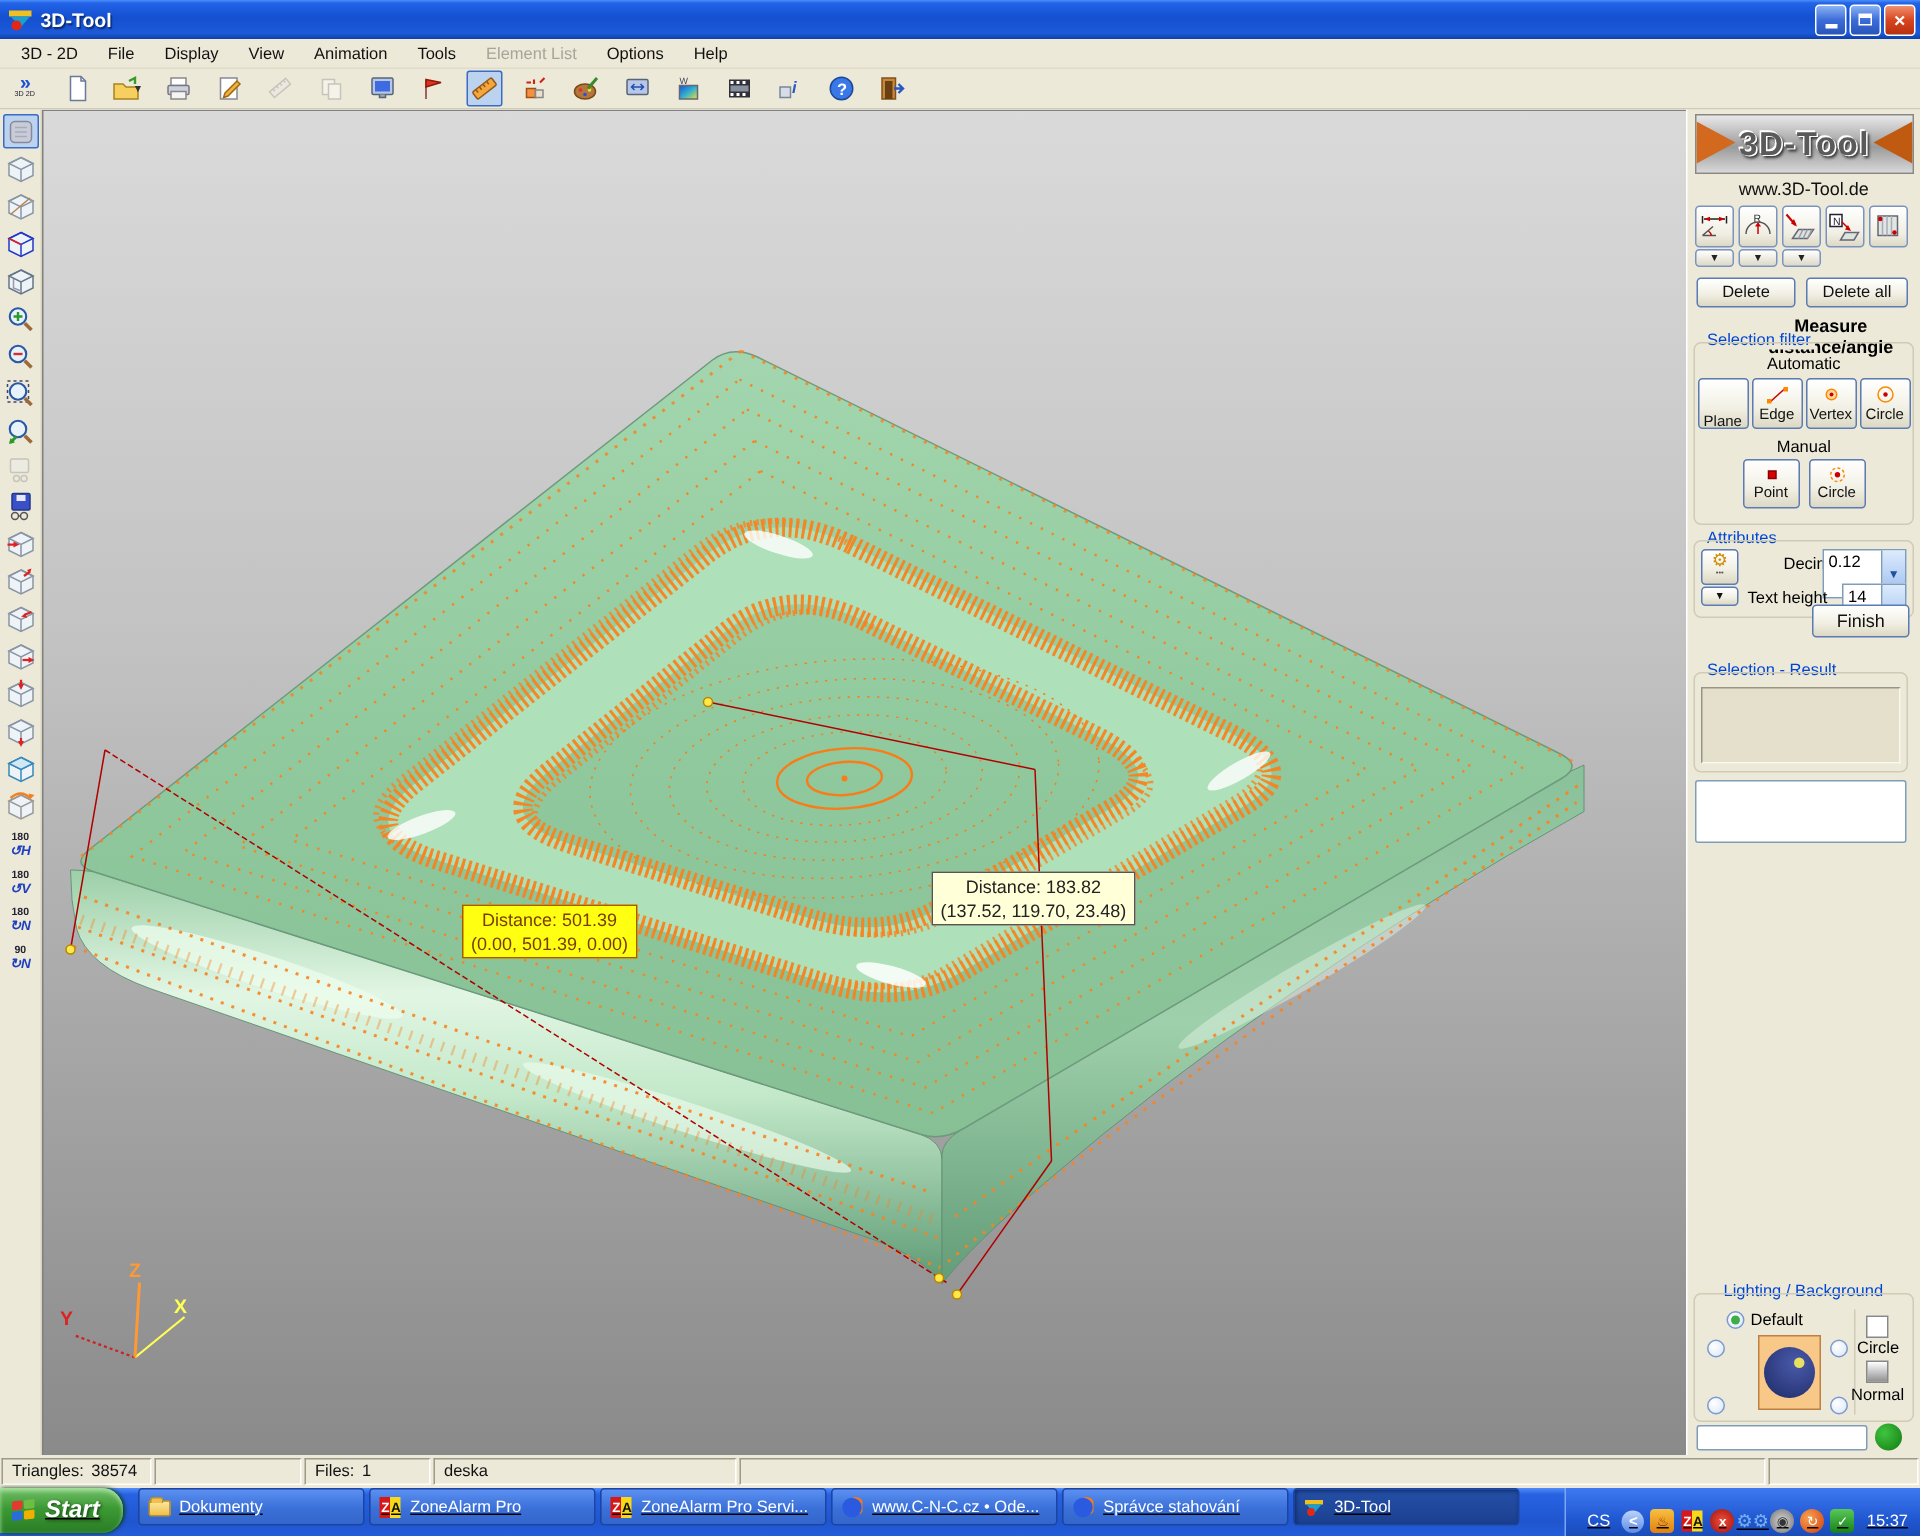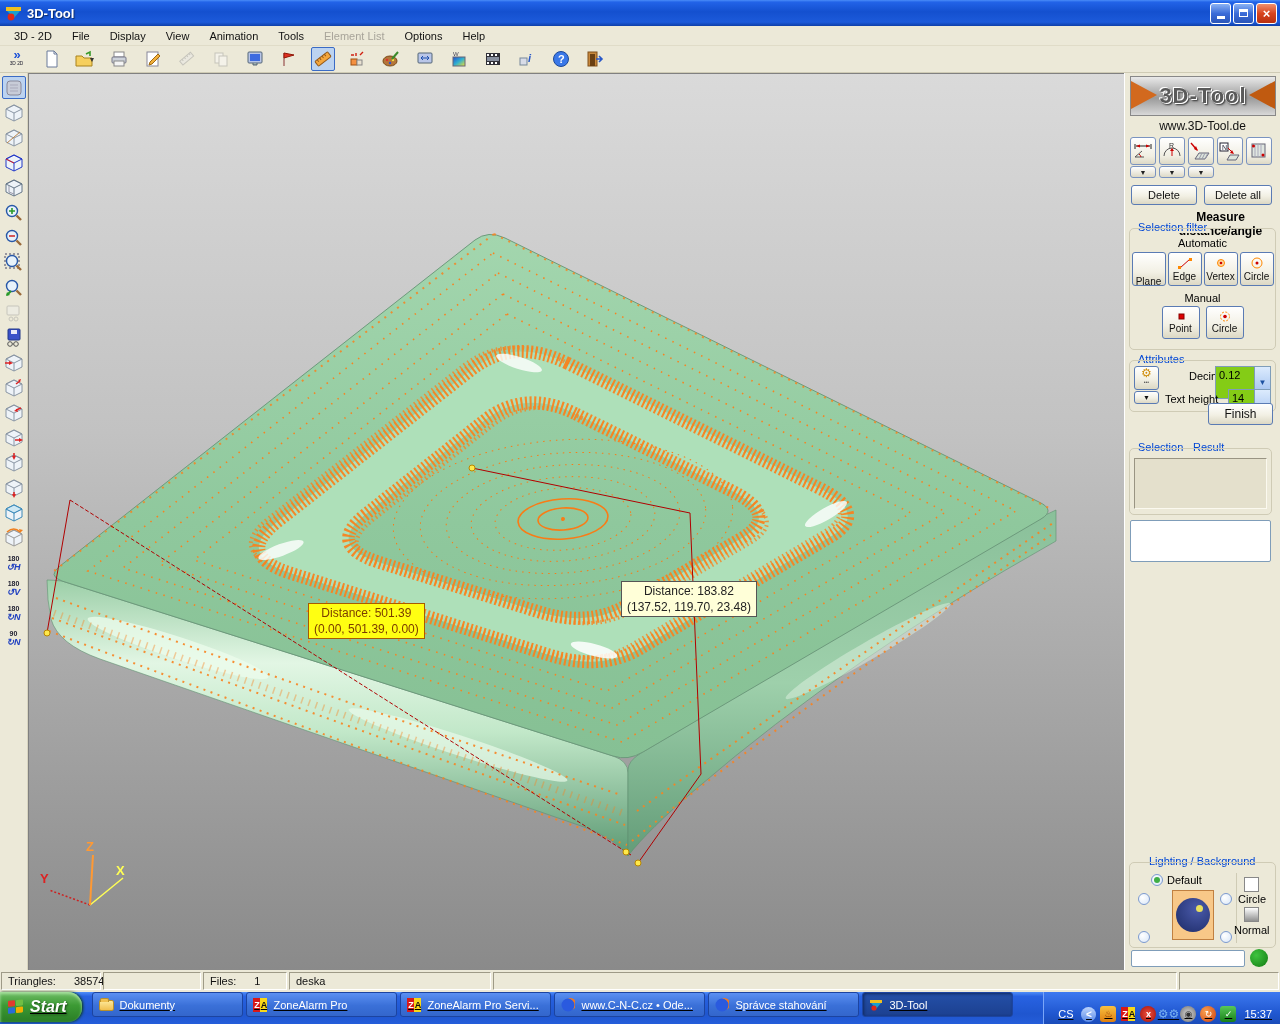--- a/index.html
+++ b/index.html
@@ -61,32 +61,32 @@
   .mtb { width:26px; height:28px; background:linear-gradient(180deg,#fff,#f0eee2 70%,#ddd9c6); border:1px solid #7a93c0; border-radius:3px;
     display:flex; align-items:center; justify-content:center; }
   .mdrop { width:26px; height:12px; background:linear-gradient(180deg,#fff,#ddd9c6); border:1px solid #7a93c0; border-radius:3px; margin-top:1px;
     display:flex; align-items:center; justify-content:center; font-size:7px; color:#222; }
   .xpbtn { background:linear-gradient(180deg,#ffffff,#f2f0e4 55%,#dcd8c4); border:1px solid #5a7bb4; border-radius:3px;
     display:flex; align-items:center; justify-content:center; color:#111; }
   .grp { border:1px solid #cfcbb5; border-radius:5px; }
   .grplbl { position:absolute; background:#ece9d8; padding:0 3px; color:#0046d5; }
   .fbtn { display:flex; flex-direction:column; align-items:center; justify-content:center; gap:1px;
     background:linear-gradient(180deg,#fff,#f2f0e4 60%,#dcd8c4); border:1px solid #5a7bb4; border-radius:3px; color:#111; }
-  .combo { display:flex; border:1px solid #7f9db9; background:#84cc16; height:33px; }
+  .combo { display:flex; border:1px solid #7f9db9; background:#ffffff; height:33px; }
   .combo .val { flex:1; padding:2px 3px; }
   .combo .cbtn { width:16px; background:linear-gradient(180deg,#dcebfd,#99bbee); border-left:1px solid #7f9db9;
     display:flex; align-items:center; justify-content:center; color:#1c50a0; font-size:8px; }
   .rad { width:12px; height:12px; border-radius:50%; border:1px solid #7c9ad0; background:radial-gradient(circle at 35% 35%,#fff,#d8e6f8); }
   .rad.on::after { content:""; display:block; width:6px; height:6px; margin:2px; border-radius:50%; background:#3fae46; }
   .inset { background:#e4e0cc; border:1px solid; border-color:#999483 #fbf9ef #fbf9ef #999483; }
   .whitebox { background:#fff; border:1px solid #7f9db9; border-radius:2px; }
 
   
   .statusbar { height:22px; background:#ece9d8; display:flex; gap:2px; padding:2px 1px; }
-  .sp { border:1px solid; border-color:#9e9a87 #fff #fff #9e9a87; padding:1px 6px; display:flex; align-items:center; gap:18px; color:#111; }
+  .sp { border:1px solid; border-color:#9e9a87 #fff #fff #9e9a87; padding:1px 6px; display:flex; align-items:center; gap:5px; color:#111; }
 
   
   .taskbar { height:44px; display:flex; align-items:flex-start;
     background:linear-gradient(180deg,#4f8df8 0%,#2862e2 10%,#1f56cf 50%,#2862e2 88%,#15409e 100%);text-decoration:underline; }
   .start { height:30px; padding:0 16px 0 8px; margin-right:10px; display:flex; align-items:center; gap:5px;
     background:linear-gradient(180deg,#71bf68 0%,#3c9a34 45%,#2d8228 90%); border-radius:0 14px 14px 0;
     box-shadow:inset 0 2px 3px #a8e0a0, 1px 0 3px #0a3a08; }
   .start .stxt { color:#fff; font-weight:bold; font-style:italic; font-size:16px; text-shadow:1px 1px 2px #1a4a16; }
   .flag { width:17px; height:15px; display:grid; grid-template:6px 6px / 7px 7px; gap:1px; transform:skewY(-6deg); }
   .flag i:nth-child(1){background:#e23a2e;} .flag i:nth-child(2){background:#6fbe44;}

